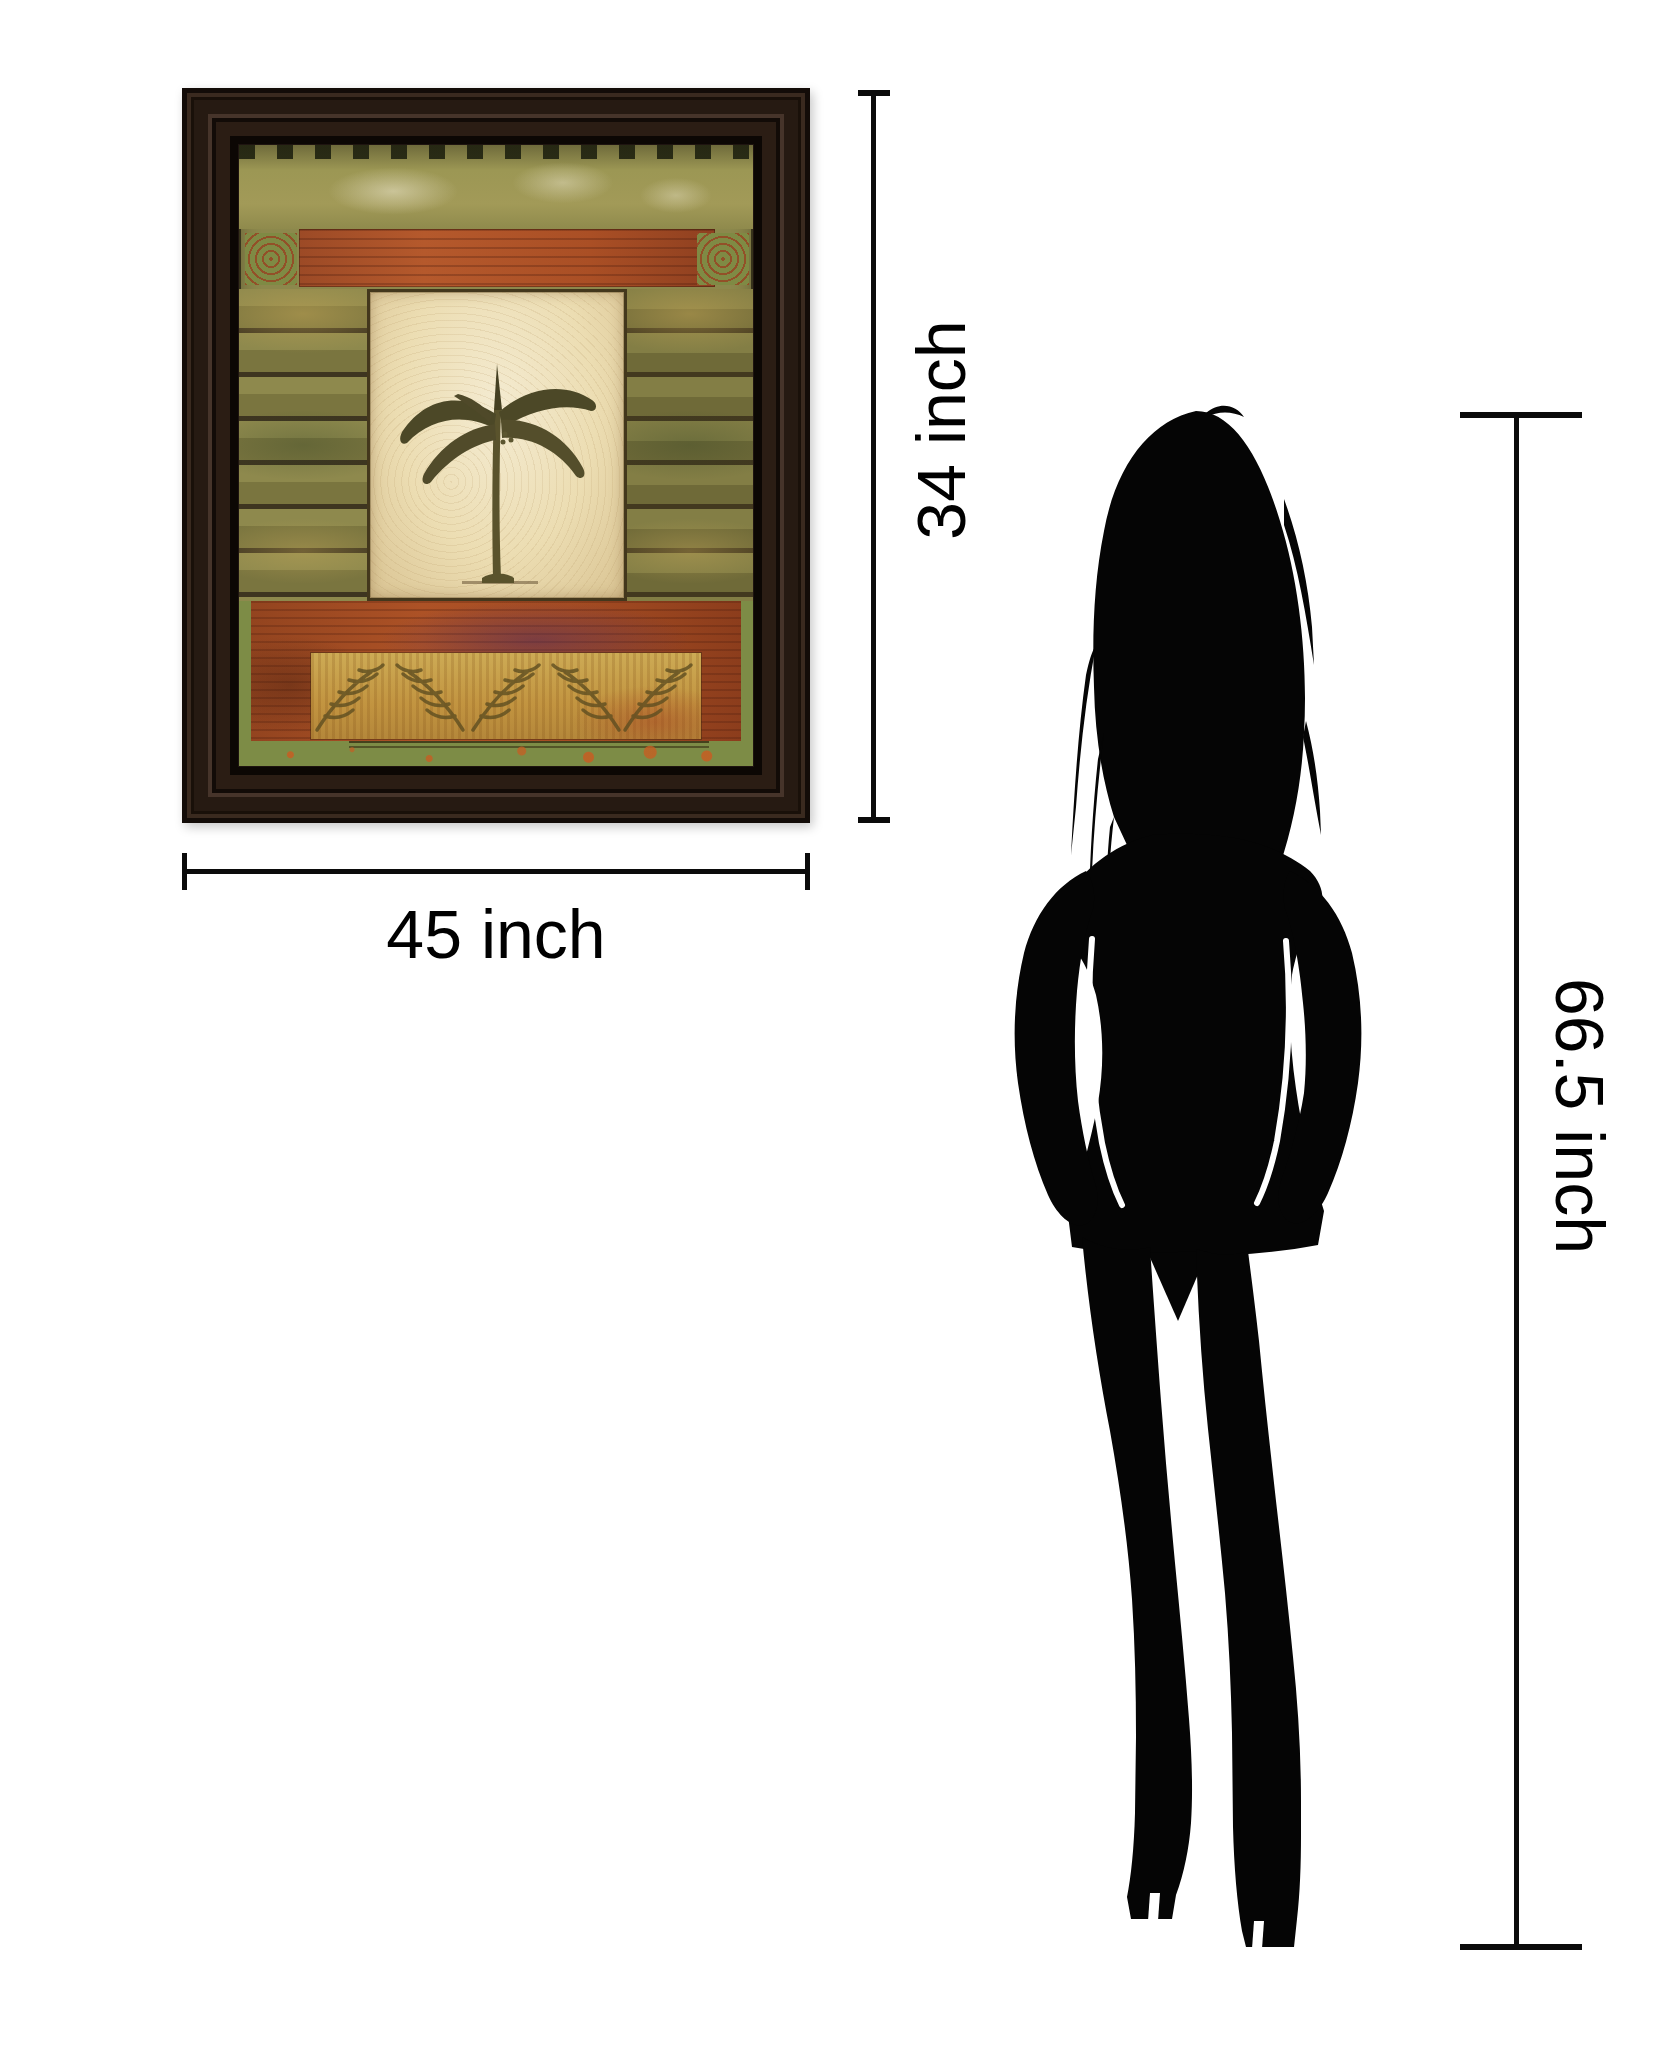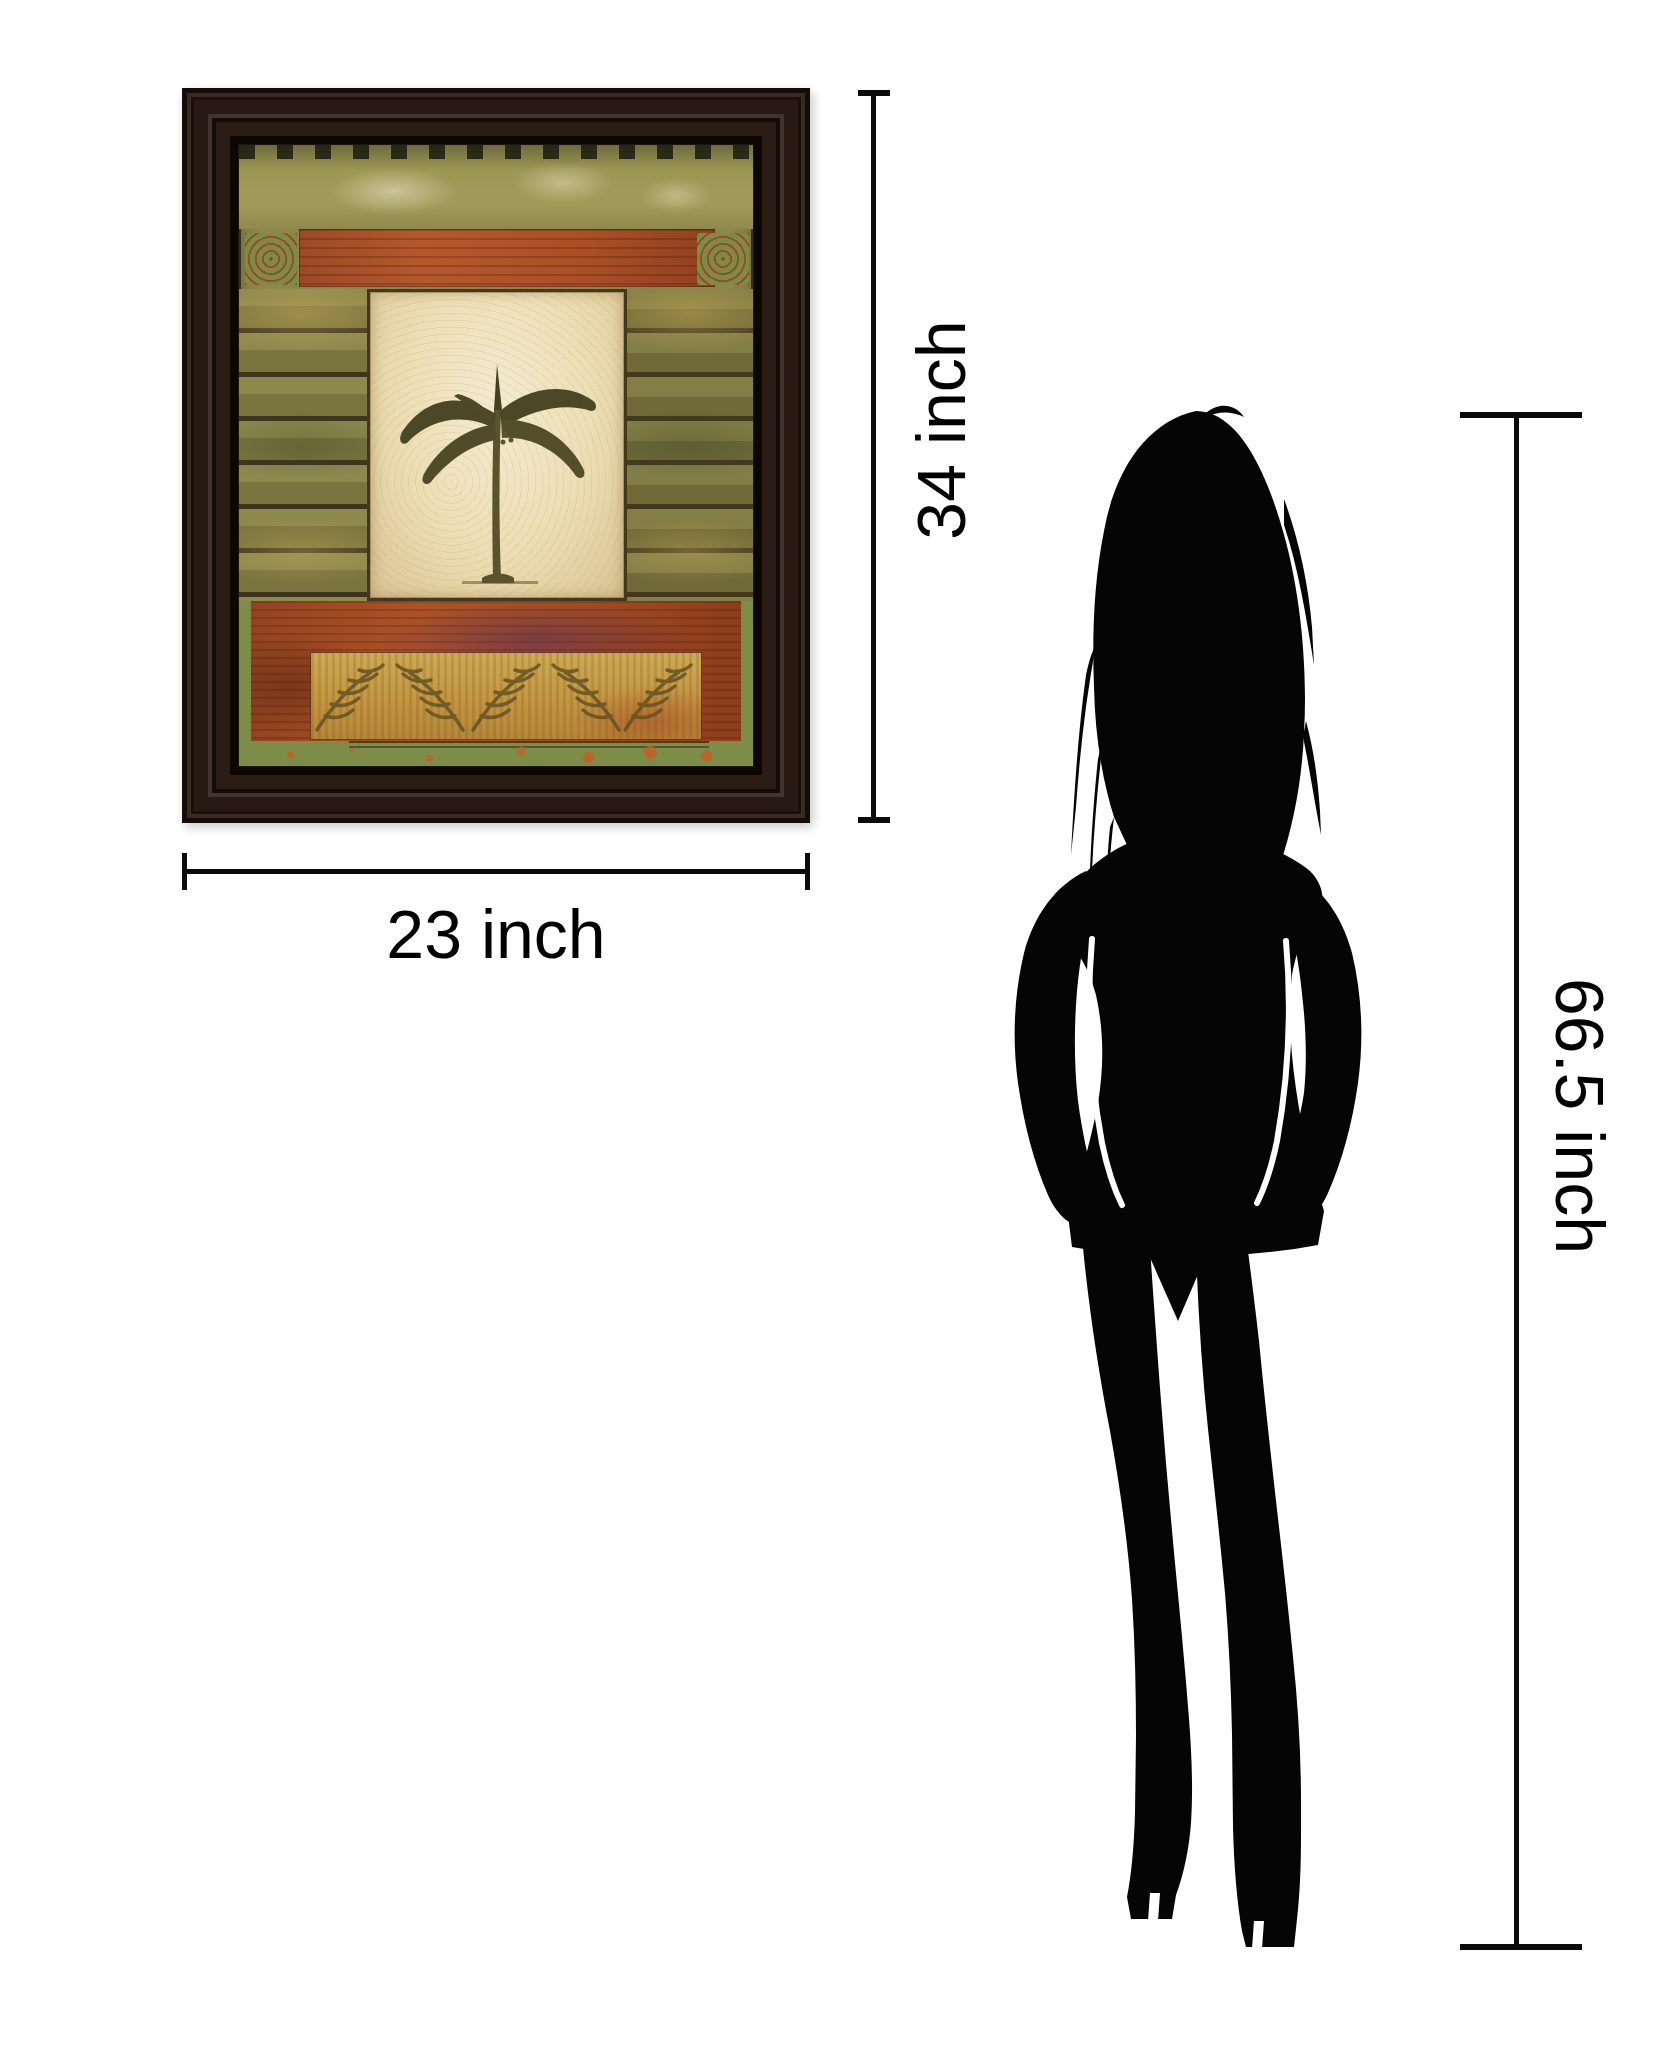--- a/index.html
+++ b/index.html
@@ -152,21 +152,21 @@
   </div>
 
   <div class="dl" id="h-cap-top" style="left:858px;top:90px;width:32px;height:6px;"></div>
   <div class="dl" id="h-line" style="left:871px;top:93px;width:5px;height:729px;"></div>
   <div class="dl" id="h-cap-bottom" style="left:858px;top:817px;width:32px;height:6px;"></div>
   <div class="dim-label" id="h-label">34 inch</div>
 
   <div class="dl" id="w-cap-left" style="left:182px;top:853px;width:5px;height:37px;"></div>
   <div class="dl" id="w-line" style="left:184px;top:869px;width:624px;height:5px;"></div>
   <div class="dl" id="w-cap-right" style="left:805px;top:853px;width:5px;height:37px;"></div>
-  <div class="dim-label" id="w-label">23 inch</div>
+  <div class="dim-label" id="w-label">45 inch</div>
 
   <div class="dl" id="f-cap-top" style="left:1460px;top:412px;width:122px;height:6px;"></div>
   <div class="dl" id="f-line" style="left:1514px;top:415px;width:5px;height:1531px;"></div>
   <div class="dl" id="f-cap-bottom" style="left:1460px;top:1944px;width:122px;height:6px;"></div>
   <div class="dim-label" id="f-label">66.5 inch</div>
 
   <svg class="figure" viewBox="0 0 375 1545" aria-hidden="true">
     <g fill="#050505">
 
       <path d="M206 10 C220 -2 236 2 244 14 C232 8 218 8 206 14 Z"></path>

